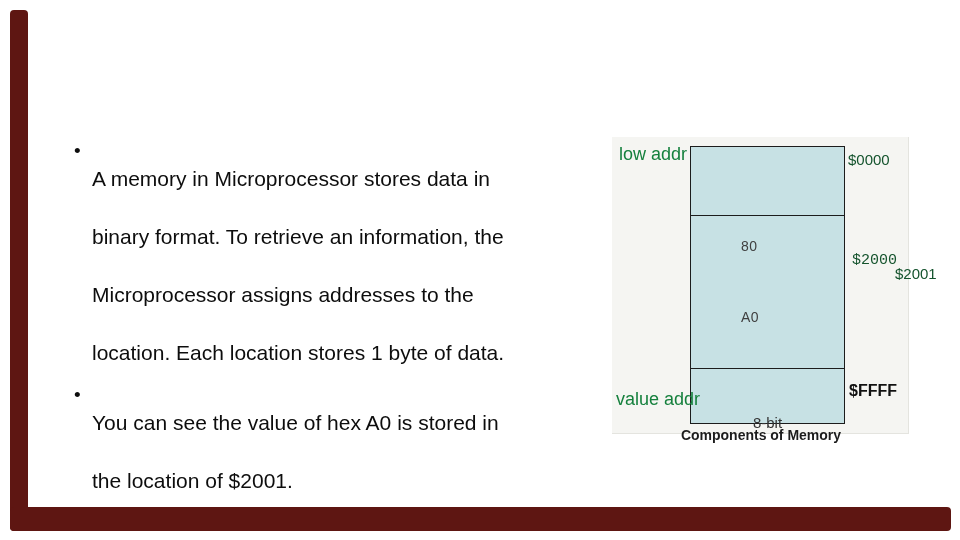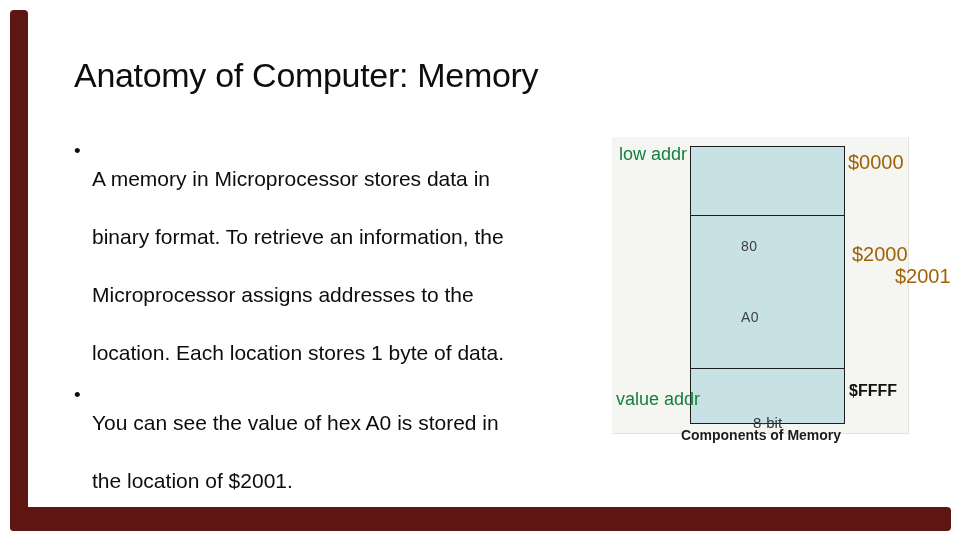--- a/index.html
+++ b/index.html
@@ -92,26 +92,26 @@
   .side-label {
     position: absolute;
     font-size: 18px;
     color: #15803d;
     white-space: nowrap;
   }
   .side-label.low  { left: 619px; top: 144px; }
   .side-label.high { left: 616px; top: 389px; }
   .addr-label {
     position: absolute;
-    font-size: 20px;
-    color: #a16207;
+    font-size: 15px;
+    color: #14532d;
     white-space: nowrap;
   }
   .addr-label.a0000 { left: 848px; top: 151px; }
-  .addr-label.a2000 { left: 852px; top: 243px; }
+  .addr-label.a2000 { left: 852px; top: 252px; font-family: Liberation Mono, monospace; }
   .addr-label.a2001 { left: 852px; top: 265px; margin-left: 43px; }
   .addr-label.affff { left: 849px; top: 382px; font-size: 16px; font-weight: 700; color: #111111; }
   .width-label {
     position: absolute;
     left: 690px; top: 414px;
     width: 155px;
     text-align: center;
     font-size: 15px;
     color: #333333;
   }
@@ -126,21 +126,20 @@
   }
 </style>
 </head>
 <body>
 
 <div class="slide">
 
   <div class="accent-left"></div>
   <div class="accent-bottom"></div>
 
-  <h1 class="title">Anatomy of Computer: Memory</h1>
 
   <div class="bullets">
     <div class="bullet">
       <span class="marker">•</span>
       <div class="lines">
         <div class="line">A memory in Microprocessor stores data in</div>
         <div class="line">binary format. To retrieve an information, the</div>
         <div class="line">Microprocessor assigns addresses to the</div>
         <div class="line">location. Each location stores 1 byte of data.</div>
       </div>

